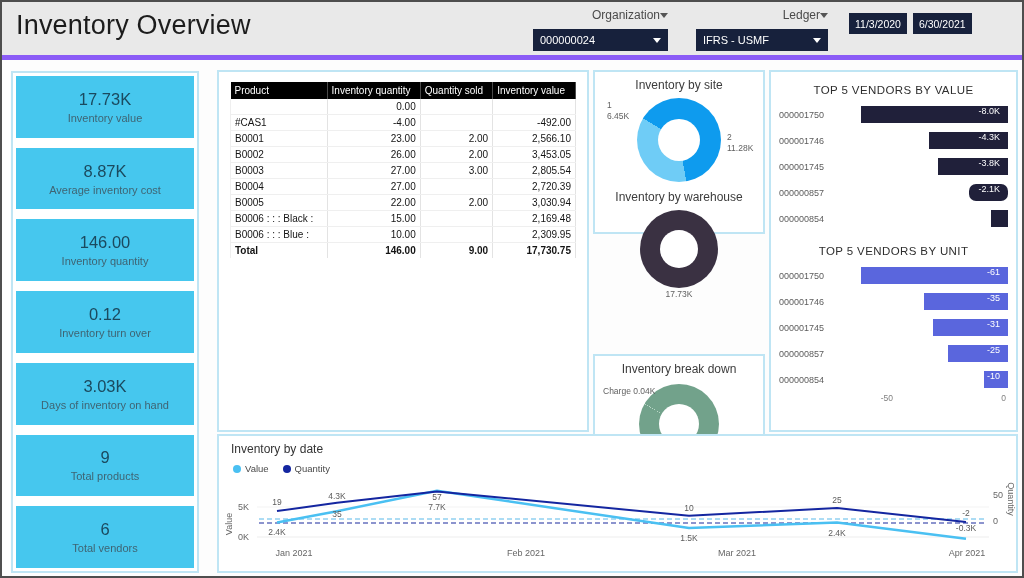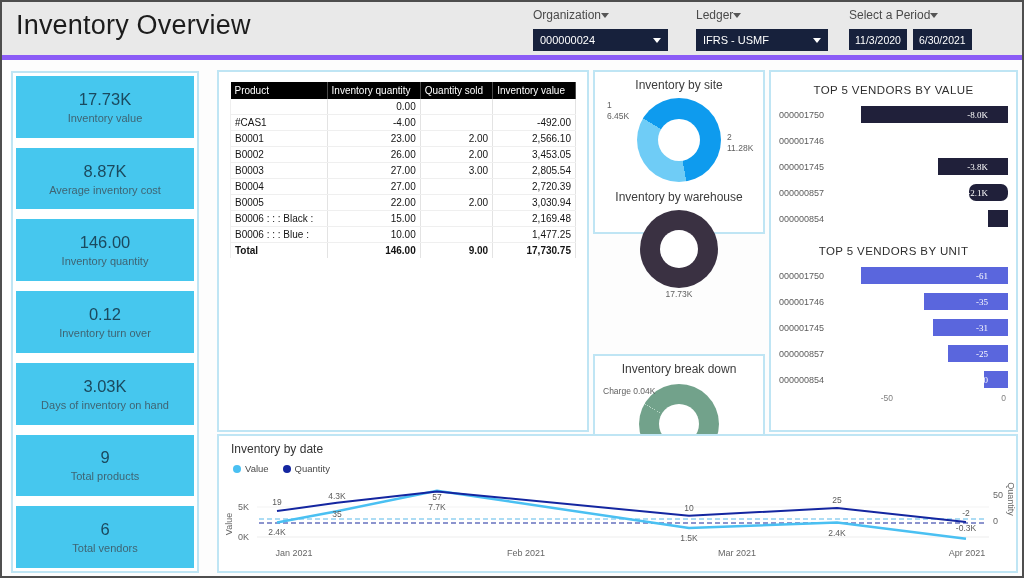--- a/index.html
+++ b/index.html
@@ -7,21 +7,21 @@
   body { font-family: "Liberation Sans", sans-serif; background: #fff; position: relative; overflow: hidden; }
   .screen { position: absolute; inset: 0; border: 2px solid #4e4e4e; background: #fdfdfd; }
 
   
   .header { position: absolute; left: 0; top: 0; width: 100%; height: 58px; background: #e9e9e9; border-bottom: 5px solid #8b5cf6; }
   .title { position: absolute; left: 14px; top: 8px; font-size: 27px; font-weight: 400; color: #1c1c1c; letter-spacing: .2px; }
   .filter { position: absolute; top: 5px; }
   .f-org    { left: 531px; width: 135px; }
   .f-ledger { left: 694px; width: 132px; }
   .f-period { left: 847px; width: 163px; }
-  .f-label-row { display: flex; justify-content: flex-start; align-items: center; height: 16px; font-size: 12px; color: #4a4a4a; }
+  .f-label-row { display: flex; justify-content: flex-end; align-items: center; height: 16px; font-size: 12px; color: #4a4a4a; }
   .tri { width: 0; height: 0; border-left: 4px solid transparent; border-right: 4px solid transparent; border-top: 5px solid #555; cursor: pointer; }
   .dropdown { margin-top: 6px; height: 22px; background: #17213c; color: #fff; font-size: 11px; display: flex; align-items: center; justify-content: space-between; padding: 0 7px; cursor: pointer; }
   .dropdown .tri { border-top-color: #fff; }
   .dates { margin-top: 6px; display: flex; gap: 6px; }
   .datebox { height: 21px; background: #17213c; color: #fff; font-size: 10.5px; display: flex; align-items: center; justify-content: center; padding: 0 6px; cursor: text; }
 
   
   .panel { position: absolute; border: 2px solid #bfe5f4; background: #fff; }
 
   
@@ -59,21 +59,21 @@
   .dl-mater { right: 5px; bottom: 5px; text-align: right; }
 
   
   .vendors-panel { left: 767px; top: 68px; width: 249px; height: 362px; padding: 8px; }
   .vtitle { text-align: center; font-size: 11.5px; color: #2e2e2e; letter-spacing: .4px; margin-top: 4px; }
   .vtitle.second { margin-top: 18px; }
   .vrows { margin-top: 10px; display: flex; flex-direction: column; gap: 9px; }
   .vrow { display: flex; align-items: center; height: 17px; }
   .vcat { width: 56px; flex: none; font-size: 9px; color: #5c5c5c; }
   .vtrack { flex: 1; position: relative; height: 17px; }
-  .vbar { position: absolute; right: 0; top: 0; height: 17px; display: flex; align-items: center; justify-content: flex-end; padding-right: 20px; color: #fff; font-size: 9px; cursor: pointer; font-family: Liberation Serif, serif; }
+  .vbar { position: absolute; right: 0; top: 0; height: 17px; display: flex; justify-content: flex-end; padding-right: 8px; color: #fff; font-size: 9px; cursor: pointer; }
   .vaxis { position: relative; height: 12px; margin-left: 56px; margin-top: 5px; font-size: 8.5px; color: #808080; }
   .vaxis .t50 { position: absolute; left: 30%; transform: translateX(-50%); }
   .vaxis .t0 { position: absolute; right: 2px; }
 
   
   .date-panel { left: 215px; top: 432px; width: 801px; height: 139px; }
   .dp-title { position: absolute; left: 12px; top: 6px; font-size: 12px; color: #333; }
   .legend { position: absolute; left: 14px; top: 27px; display: flex; gap: 14px; align-items: center; font-size: 9.5px; color: #4a4a4a; }
   .legend-item { display: flex; align-items: center; gap: 4px; cursor: pointer; }
   .legend-dot { width: 8px; height: 8px; border-radius: 50%; }
@@ -103,24 +103,20 @@
         <span>Ledger</span>
         <span class="tri"></span>
       </div>
       <div class="dropdown">
         <span>IFRS - USMF</span>
         <span class="tri"></span>
       </div>
     </div>
 
     <div class="filter f-period">
-      <div class="f-label-row">
-        <span>Select a Period</span>
-        <span class="tri"></span>
-      </div>
       <div class="dates">
         <div class="datebox">11/3/2020</div>
         <div class="datebox">6/30/2021</div>
       </div>
     </div>
   </div>
 
   <div class="panel kpi-col" id="kpiCol">
       <div class="kpi-card">
         <div class="kpi-value">17.73K</div>
@@ -214,21 +210,21 @@
           <tr>
             <td>B0006 : : : Black :</td>
             <td class="num">15.00</td>
             <td class="num"></td>
             <td class="num">2,169.48</td>
           </tr>
           <tr>
             <td>B0006 : : : Blue :</td>
             <td class="num">10.00</td>
             <td class="num"></td>
-            <td class="num">1,477.25</td>
+            <td class="num">2,309.95</td>
           </tr>
           <tr class="total">
             <td>Total</td>
             <td class="num">146.00</td>
             <td class="num">9.00</td>
             <td class="num">17,730.75</td>
           </tr>
         </tbody>
       </table>
   </div>
@@ -268,20 +264,25 @@
         <div class="vrow">
           <span class="vcat">000001750</span>
           <div class="vtrack">
             <div class="vbar" style="width: 85%; background: rgb(32, 32, 58);">
               <span class="vval">-8.0K</span>
             </div>
           </div>
         </div>
         <div class="vrow">
           <span class="vcat">000001746</span>
+          <div class="vtrack">
+            <div class="vbar" style="width: 45.7%; background: rgb(32, 32, 58);">
+              <span class="vval">-4.3K</span>
+            </div>
+          </div>
         </div>
         <div class="vrow">
           <span class="vcat">000001745</span>
           <div class="vtrack">
             <div class="vbar" style="width: 40.4%; background: rgb(32, 32, 58); margin-left: 8px;">
               <span class="vval">-3.8K</span>
             </div>
           </div>
         </div>
         <div class="vrow">

